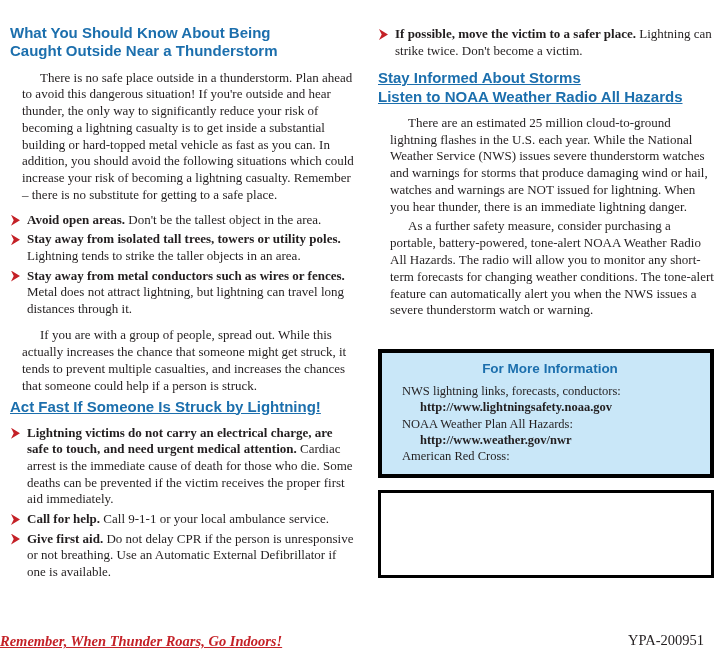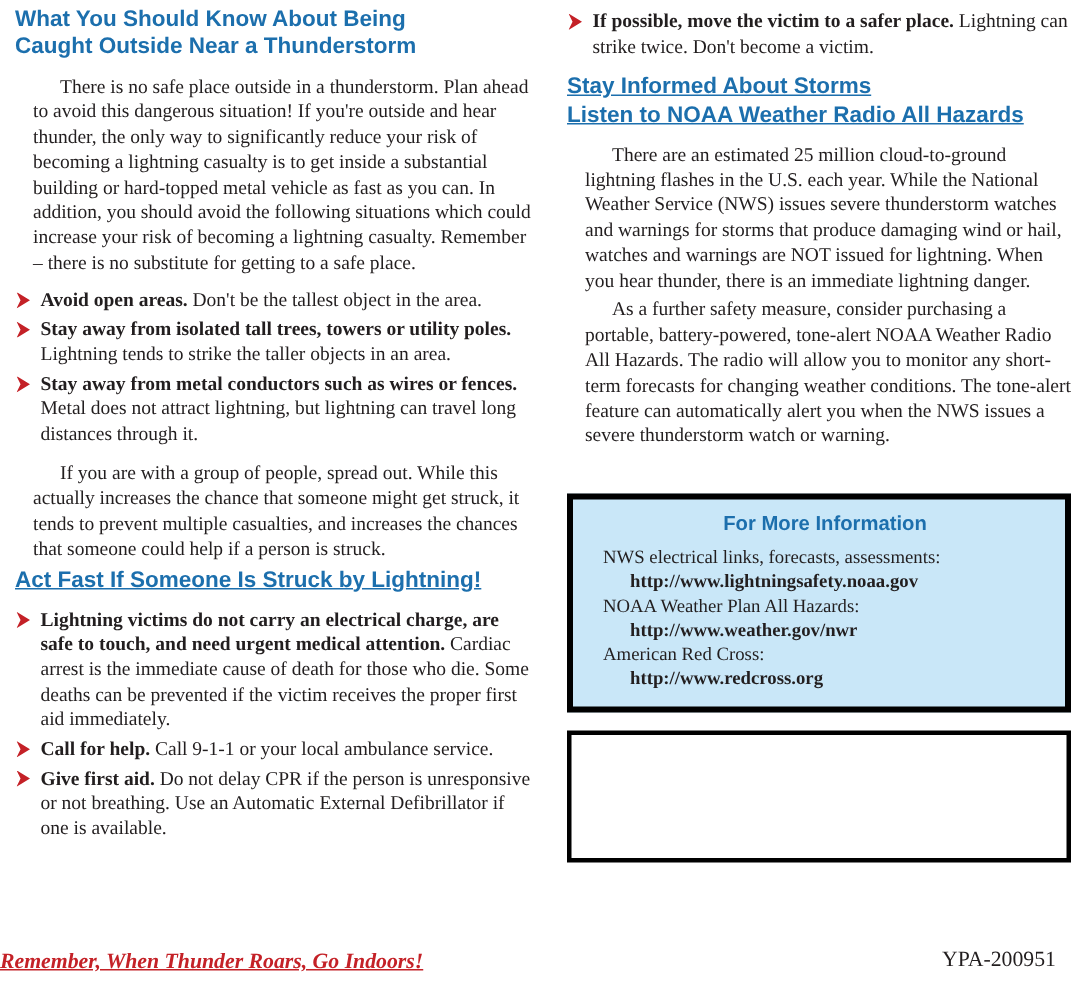--- a/index.html
+++ b/index.html
@@ -4,21 +4,21 @@
 <style>
   * { margin:0; padding:0; box-sizing:border-box; }
   html, body { background:#ffffff; }
   body {
     width:724px; height:656px;
     font-family:"Liberation Serif", serif;
     color:#221e1f;
     position:relative;
     overflow:hidden;
   }
-  .page { width:716px; height:656px; padding:4px 10px 0 10px; position:relative; }
+  .page { width:716px; height:656px; padding:24px 10px 0 10px; position:relative; }
   .cols { display:flex; gap:24px; }
   .col-left  { width:344px; flex:none; }
   .col-right { width:336px; flex:none; }
 
   h2.sec {
     font-family:"Liberation Sans", sans-serif;
     color:#1c6fad;
     font-size:15px;
     line-height:1.22;
     font-weight:bold;
@@ -147,30 +147,29 @@
         <span class="hline">Stay Informed About Storms</span>
         <span class="hline">Listen to NOAA Weather Radio All Hazards</span>
       </h2>
 
       <p class="body">There are an estimated 25 million cloud-to-ground lightning flashes in the U.S. each year. While the National Weather Service (NWS) issues severe thunderstorm watches and warnings for storms that produce damaging wind or hail, watches and warnings are NOT issued for lightning. When you hear thunder, there is an immediate lightning danger.</p>
       <p class="body">As a further safety measure, consider purchasing a portable, battery-powered, tone-alert NOAA Weather Radio All Hazards. The radio will allow you to monitor any short-term forecasts for changing weather conditions. The tone-alert feature can automatically alert you when the NWS issues a severe thunderstorm watch or warning.</p>
 
       <div class="info-box">
         <div class="info-title">For More Information</div>
         <div class="info-entry">
-          <div class="label">NWS electrical links, forecasts, assessments:</div>
+          <div class="label">NWS lightning links, forecasts, conductors:</div>
           <div class="url">http://www.lightningsafety.noaa.gov</div>
         </div>
         <div class="info-entry">
           <div class="label">NOAA Weather Plan All Hazards:</div>
           <div class="url">http://www.weather.gov/nwr</div>
         </div>
         <div class="info-entry">
           <div class="label">American Red Cross:</div>
-          <div class="url">http://www.redcross.org</div>
         </div>
       </div>
 
       <div class="blank-box"></div>
     </div>
   </div>
 
   <div class="footer">
     <div class="slogan">Remember, When Thunder Roars, Go Indoors!</div>
     <div class="pub-code">YPA-200951</div>

